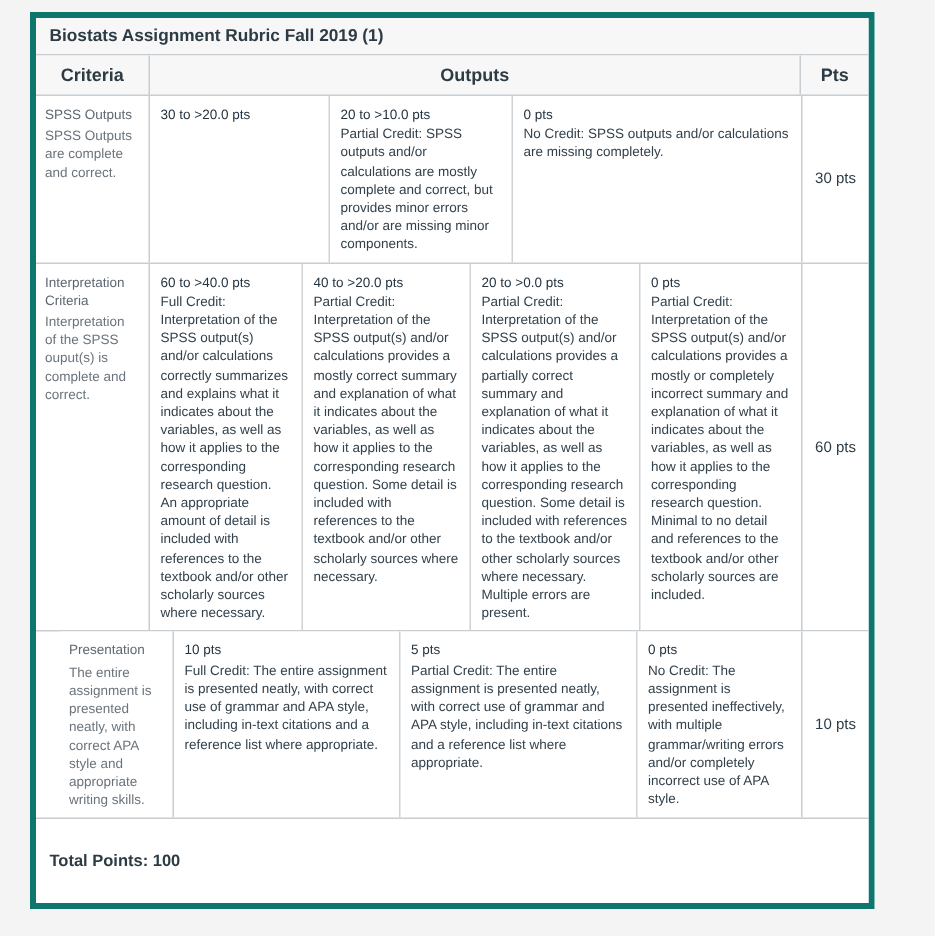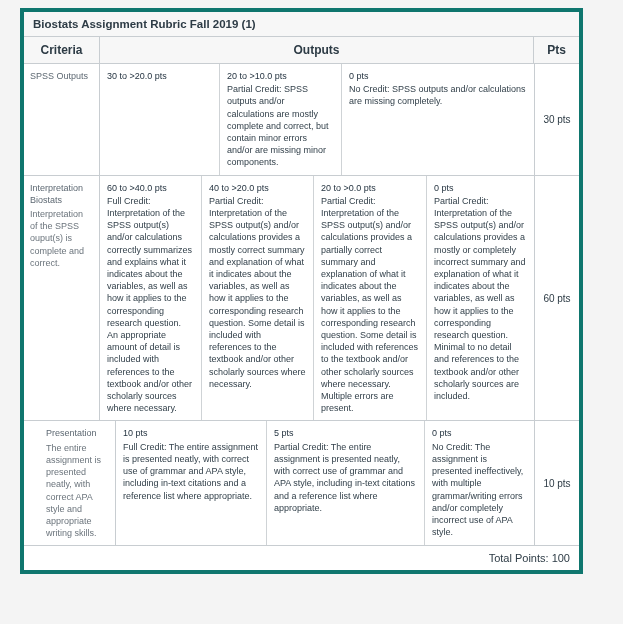--- a/index.html
+++ b/index.html
@@ -55,63 +55,65 @@
     font-size:10px; color:#2d3b45;
   }
 
   
   .row0 .rc0{width:120px}.row0 .rc1{width:122px}.row0 .rc2{width:140px}.row0 .rc3{flex:1}
   .row1 .rc0{width:102px}.row1 .rc1{width:112px}.row1 .rc2{width:113px}.row1 .rc3{flex:1}
   .row2 .rc0{width:151px}.row2 .rc1{width:158px}.row2 .rc2{flex:1}
 
   .total-row {
     border-top:1px solid #c8cdd1;
-    padding:6px 9px;
-    text-align:right;
+    padding:22px 9px;
+    text-align:left;
     font-size:11px; color:#2d3b45;
     background:#fff;
+    font-weight:bold;
   }
 </style>
 </head>
 <body>
 
 <div class="page">
   <div class="rubric">
 
     <div class="rubric-title">Biostats Assignment Rubric Fall 2019 (1)</div>
 
     <div class="head-row">
       <div class="head head-criteria">Criteria</div>
       <div class="head head-ratings">Outputs</div>
       <div class="head head-pts">Pts</div>
     </div>
 
     <div id="rubric-rows">
         <div class="crit-row row0">
           <div class="crit-cell">
             <div class="crit-title">SPSS Outputs</div>
+            <div class="crit-desc">SPSS Outputs are complete and correct.</div>
           </div>
           <div class="ratings-cells">
             <div class="rating-cell rc0">
               <div class="rating-range">30 to &gt;20.0 pts</div>
             </div>
             <div class="rating-cell rc1">
               <div class="rating-range">20 to &gt;10.0 pts</div>
-              <div class="rating-desc">Partial Credit: SPSS outputs and/or calculations are mostly complete and correct, but contain minor errors and/or are missing minor components.</div>
+              <div class="rating-desc">Partial Credit: SPSS outputs and/or calculations are mostly complete and correct, but provides minor errors and/or are missing minor components.</div>
             </div>
             <div class="rating-cell rc3">
               <div class="rating-range">0 pts</div>
               <div class="rating-desc">No Credit: SPSS outputs and/or calculations are missing completely.</div>
             </div>
           </div>
           <div class="pts-cell">30 pts</div>
         </div>
         <div class="crit-row row1">
           <div class="crit-cell">
-            <div class="crit-title">Interpretation Biostats</div>
+            <div class="crit-title">Interpretation Criteria</div>
             <div class="crit-desc">Interpretation of the SPSS ouput(s) is complete and correct.</div>
           </div>
           <div class="ratings-cells">
             <div class="rating-cell rc0">
               <div class="rating-range">60 to &gt;40.0 pts</div>
               <div class="rating-desc">Full Credit: Interpretation of the SPSS output(s) and/or calculations correctly summarizes and explains what it indicates about the variables, as well as how it applies to the corresponding research question. An appropriate amount of detail is included with references to the textbook and/or other scholarly sources where necessary.</div>
             </div>
             <div class="rating-cell rc1">
               <div class="rating-range">40 to &gt;20.0 pts</div>
               <div class="rating-desc">Partial Credit: Interpretation of the SPSS output(s) and/or calculations provides a mostly correct summary and explanation of what it indicates about the variables, as well as how it applies to the corresponding research question. Some detail is included with references to the textbook and/or other scholarly sources where necessary.</div>

